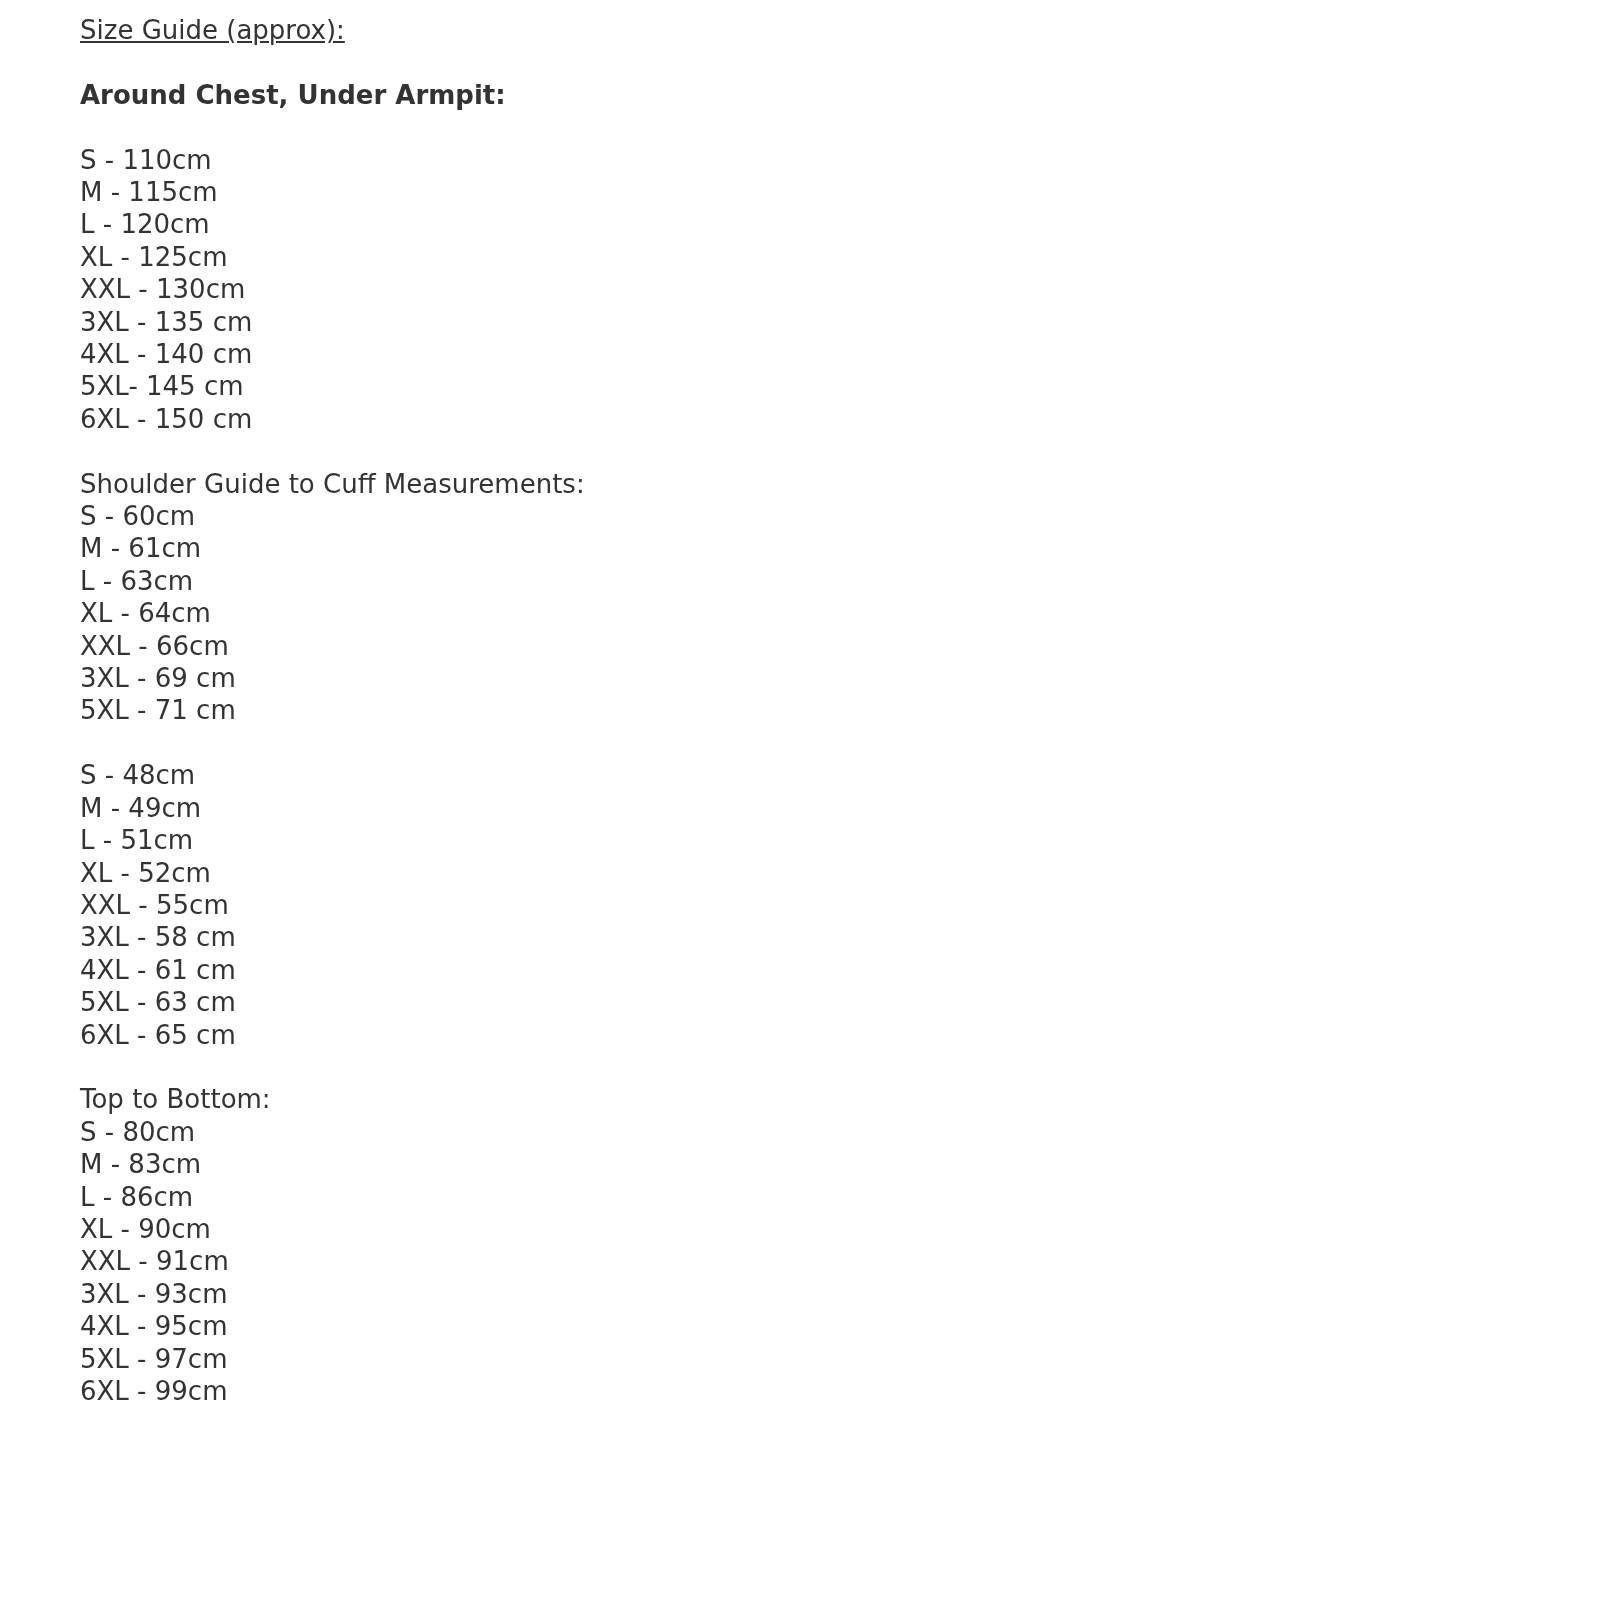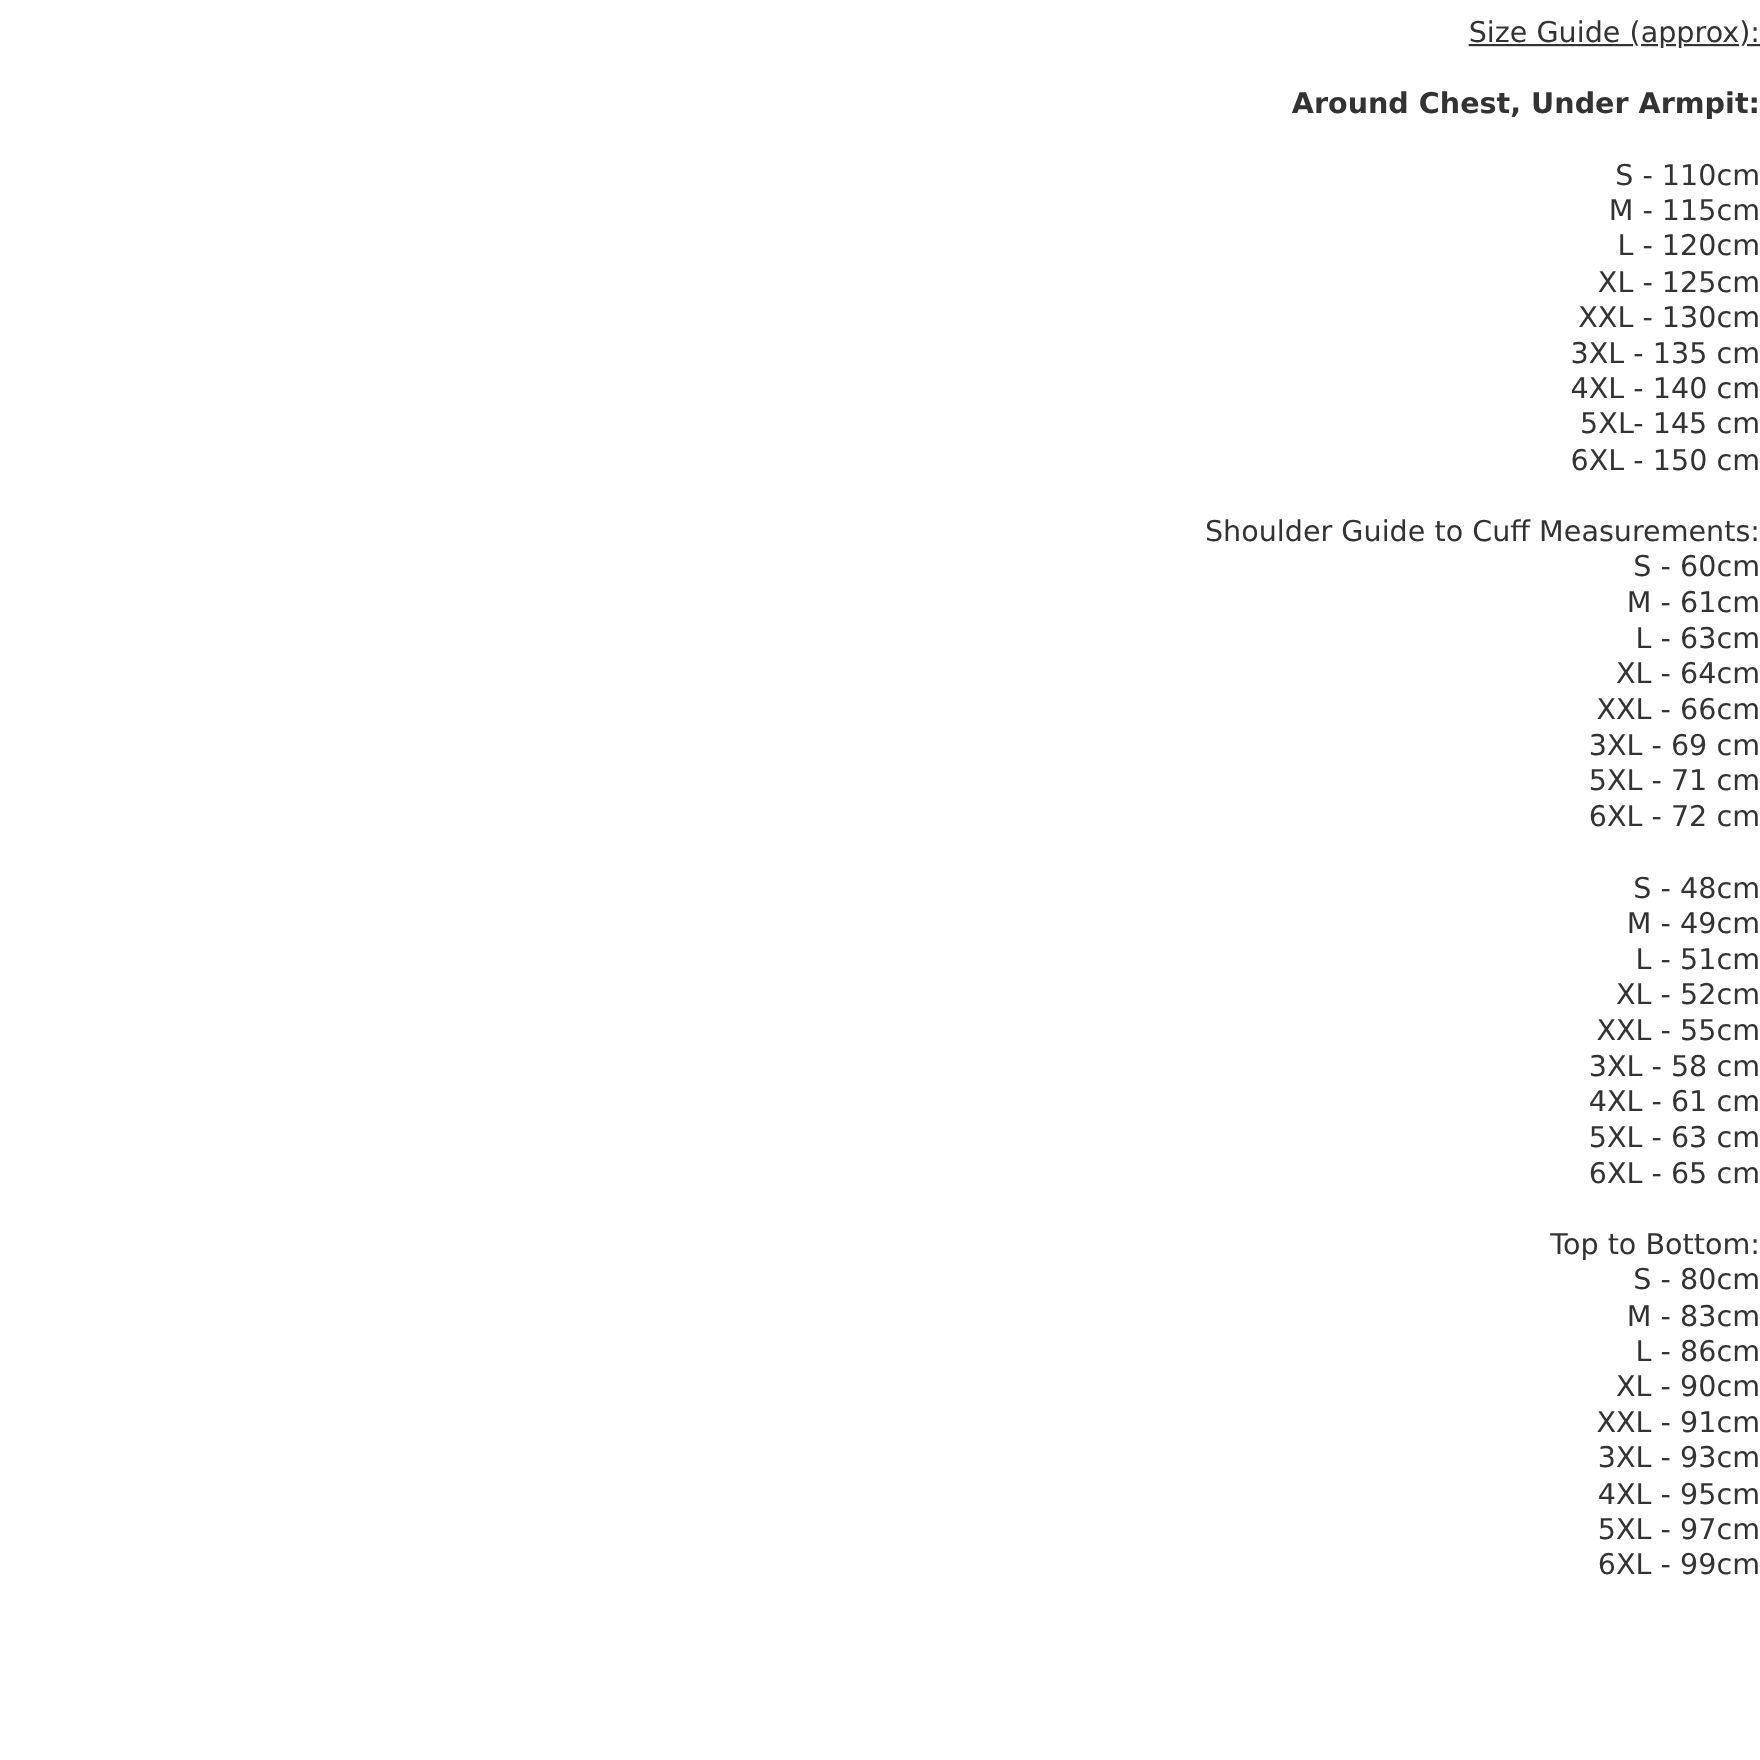--- a/index.html
+++ b/index.html
@@ -11,21 +11,21 @@
     width: 1600px;
     height: 1600px;
     overflow: hidden;
     font-family: "DejaVu Sans", "Liberation Sans", sans-serif;
     color: #333333;
   }
   .doc {
     width: 1520px;
     margin-left: 80px;       
     padding-top: 14px;
-    text-align: right;
+    text-align: left;
     font-size: 26px;
     line-height: 32.4px;
   }
   .doc-title {
     font-size: 26px;
     font-weight: normal;
     margin: 0 0 32.4px 0;
     text-decoration: underline;
   }
   .section {
@@ -62,21 +62,20 @@
       </section>
       <section class="section">
         <div class="section-heading">Shoulder Guide to Cuff Measurements:</div>
         <div class="size-line">S - 60cm</div>
         <div class="size-line">M - 61cm</div>
         <div class="size-line">L - 63cm</div>
         <div class="size-line">XL - 64cm</div>
         <div class="size-line">XXL - 66cm</div>
         <div class="size-line">3XL - 69 cm</div>
         <div class="size-line">5XL - 71 cm</div>
-        <div class="size-line">6XL - 72 cm</div>
       </section>
       <section class="section">
         <div class="size-line">S - 48cm</div>
         <div class="size-line">M - 49cm</div>
         <div class="size-line">L - 51cm</div>
         <div class="size-line">XL - 52cm</div>
         <div class="size-line">XXL - 55cm</div>
         <div class="size-line">3XL - 58 cm</div>
         <div class="size-line">4XL - 61 cm</div>
         <div class="size-line">5XL - 63 cm</div>

